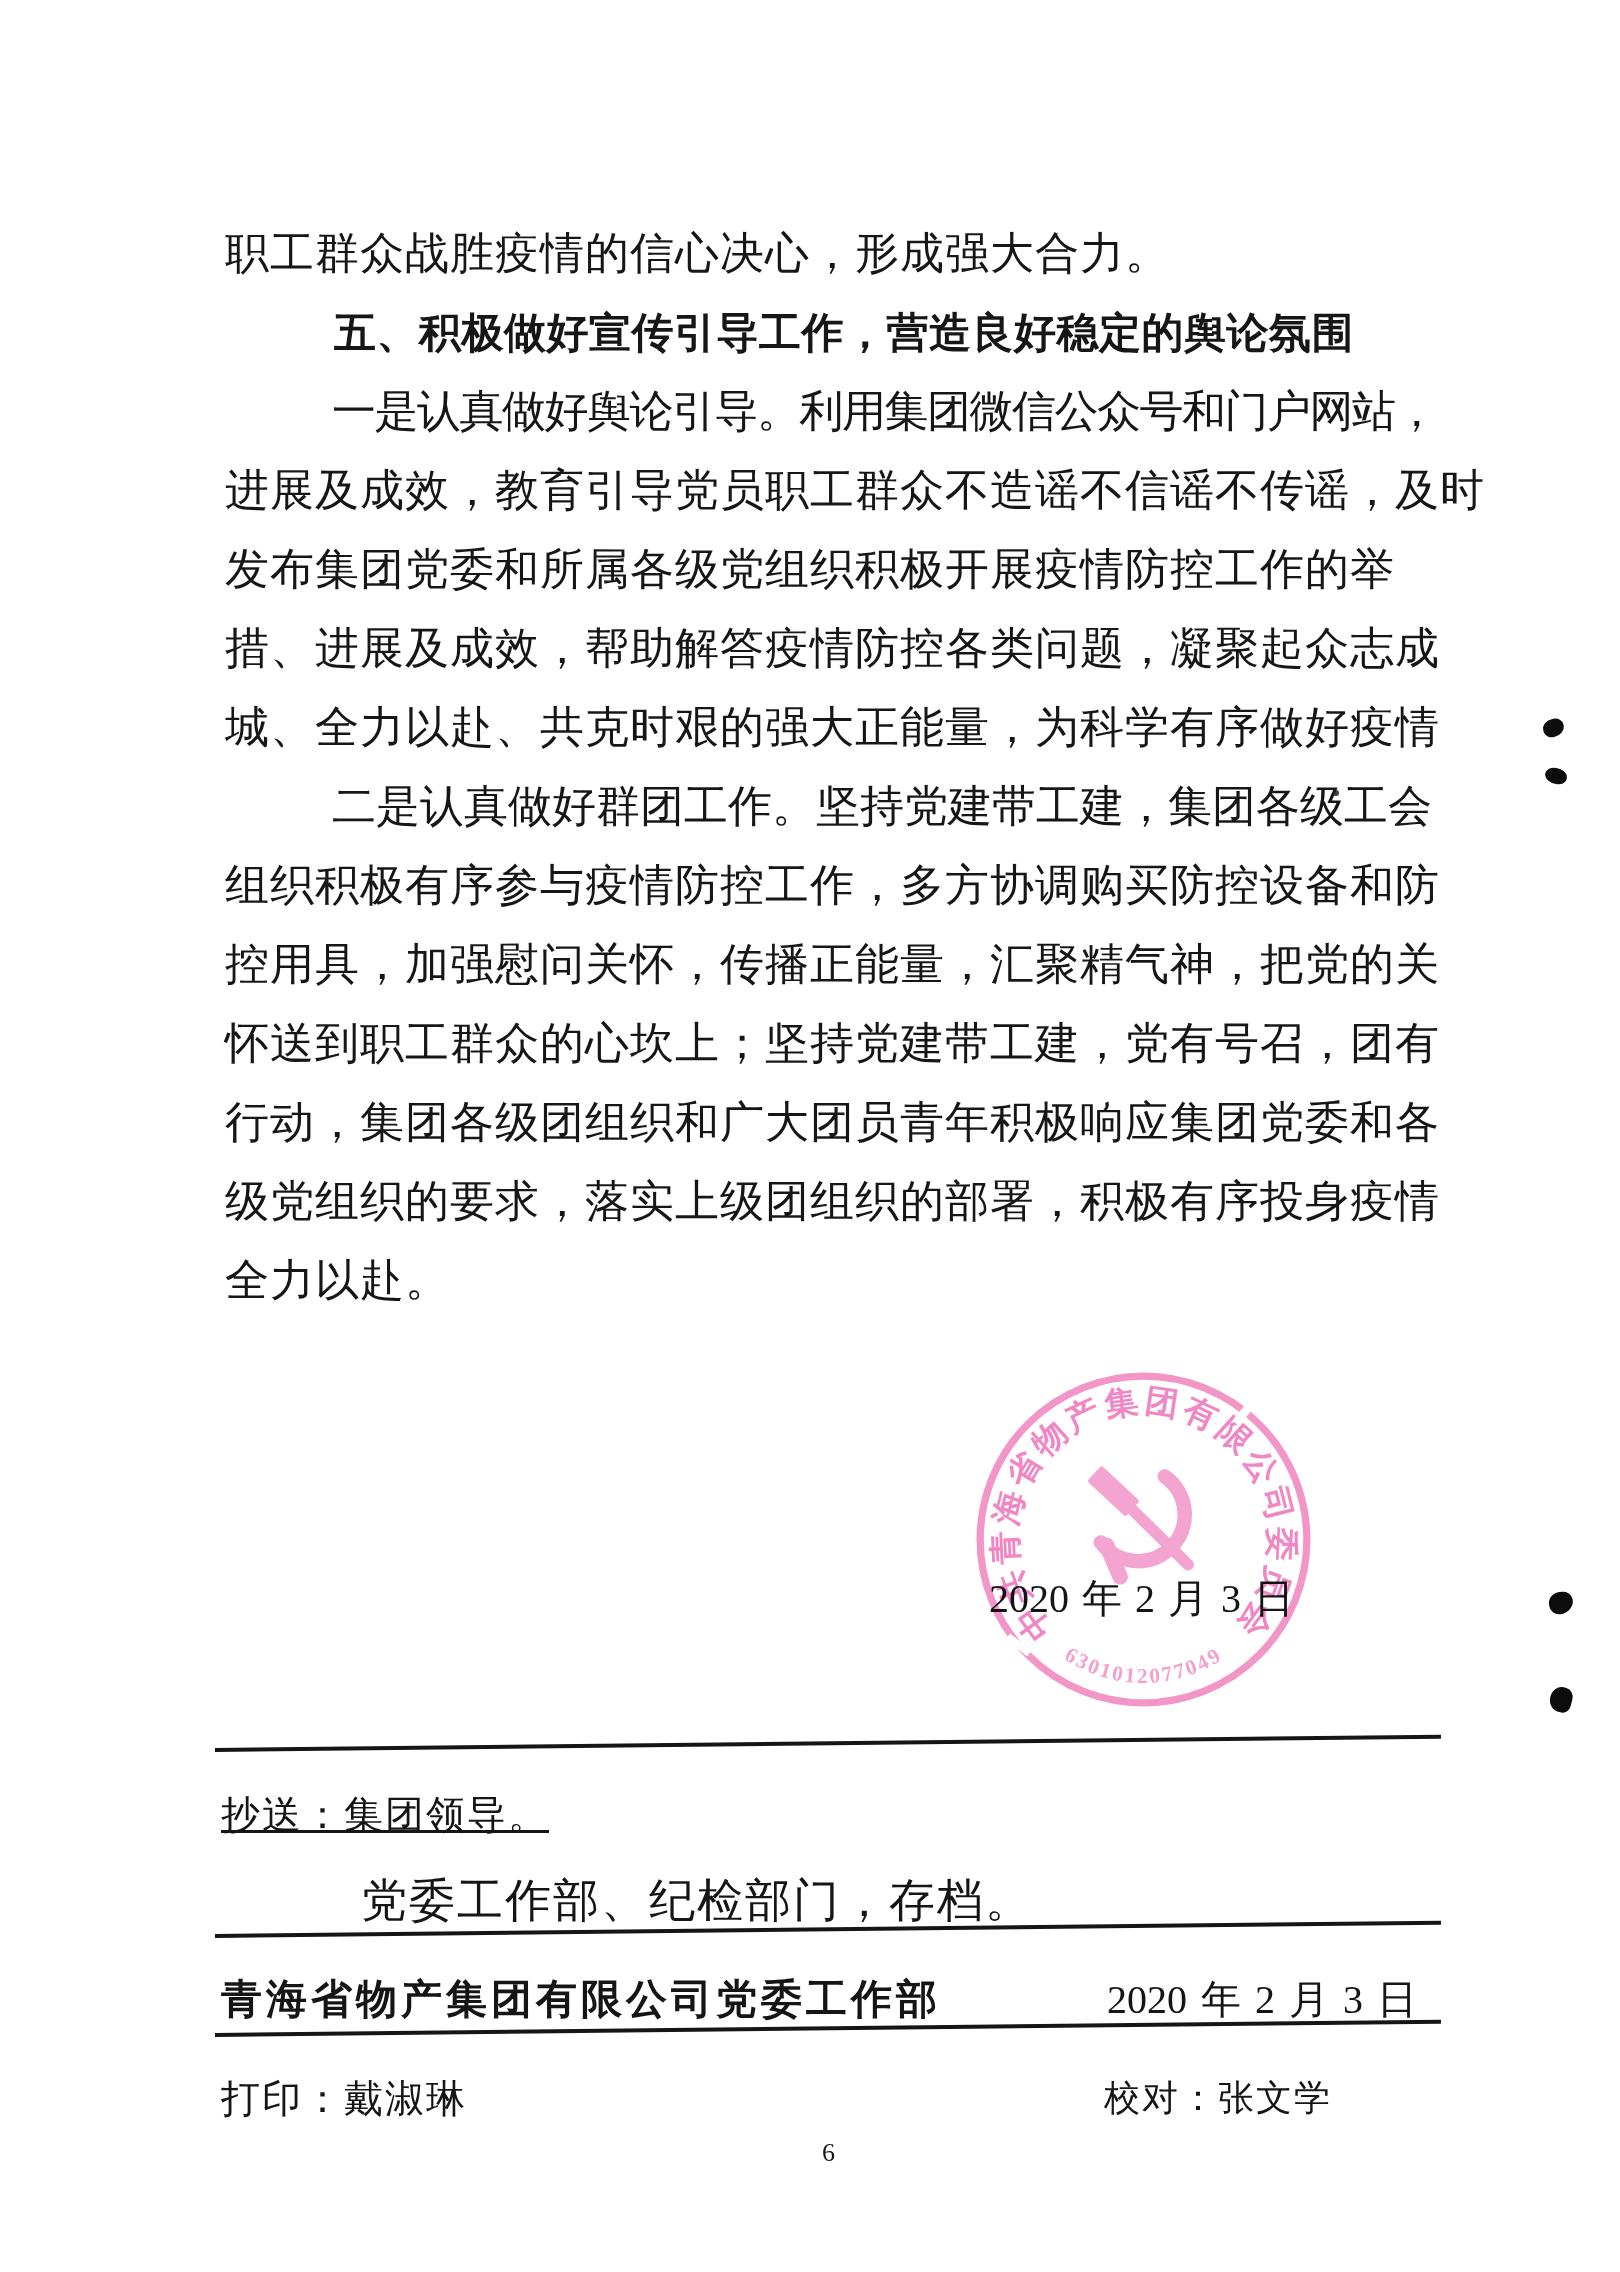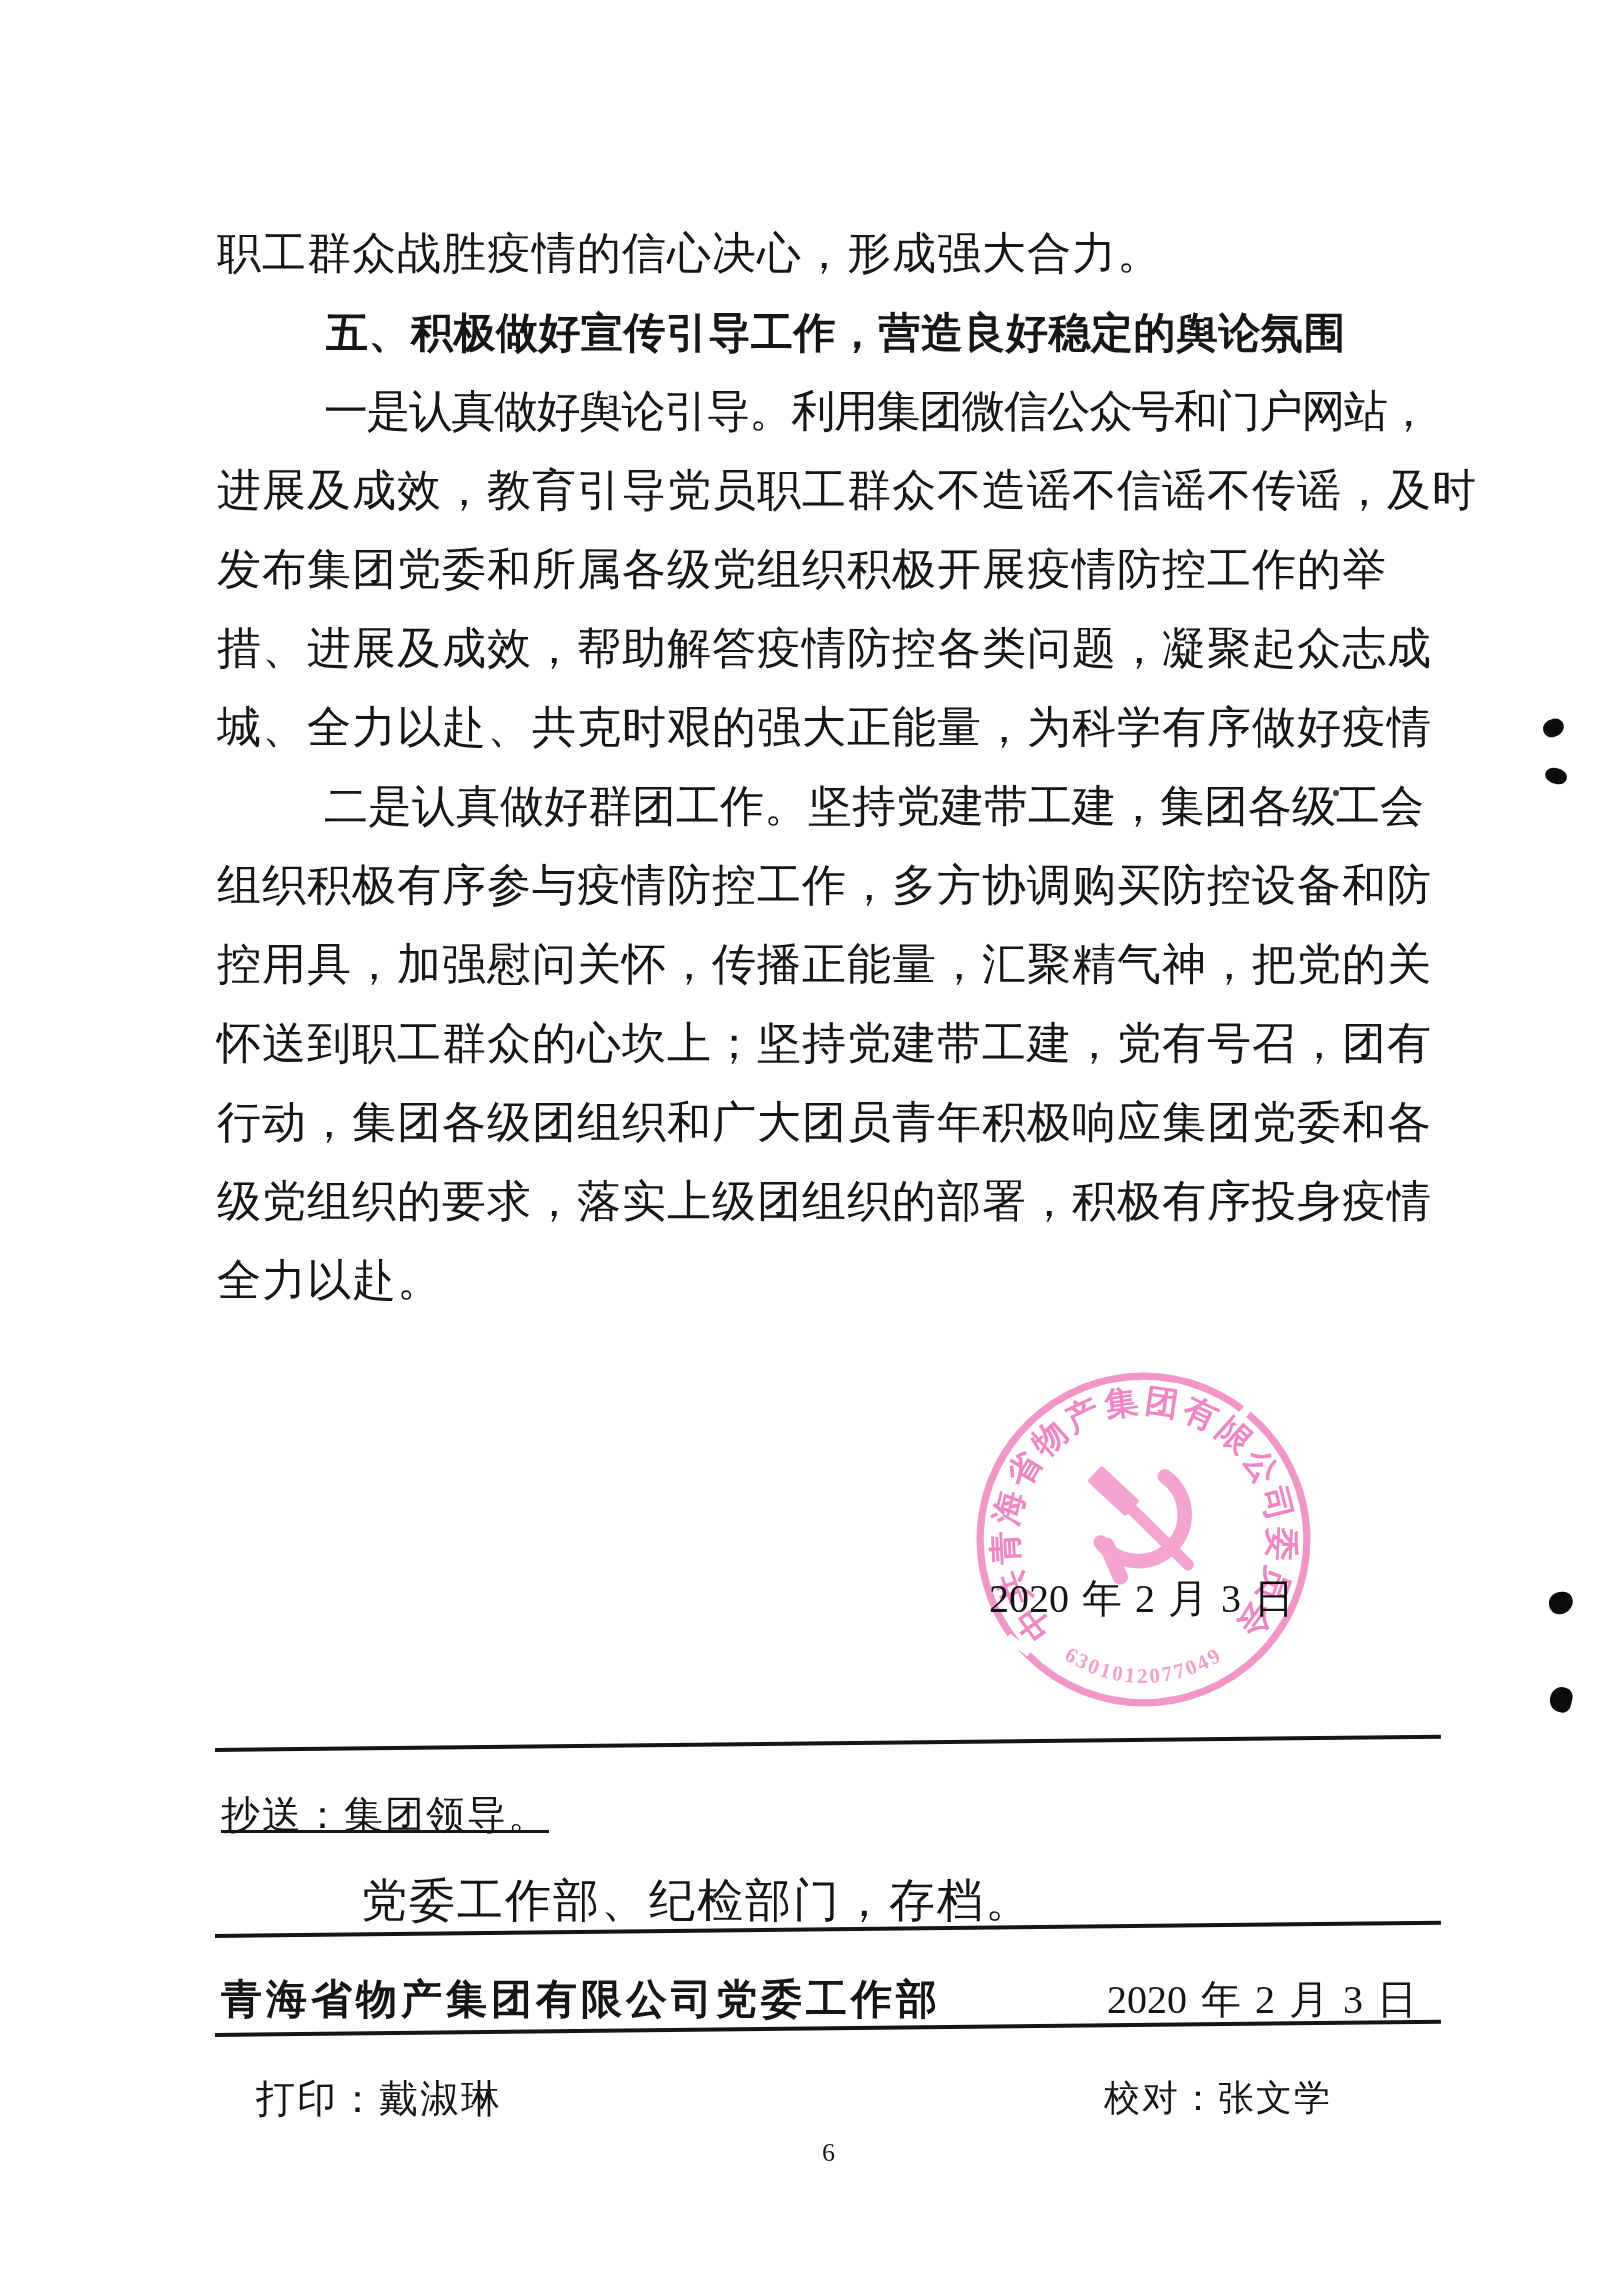--- a/index.html
+++ b/index.html
@@ -4,21 +4,21 @@
 <title>Scanned official document page</title>
 <style>
   html,body{margin:0;padding:0;background:#ffffff;}
   body{width:1621px;height:2273px;position:relative;overflow:hidden;
        font-family:"Liberation Serif","DejaVu Serif",serif;color:#151515;}
   .page{position:absolute;inset:0;background:#ffffff;}
 
   
   .doc-body{position:absolute;left:217px;top:214px;width:1233px;}
   .line{height:79px;line-height:79px;font-size:44px;letter-spacing:1px;
-        white-space:nowrap;color:#161616;}
+        white-space:nowrap;color:#161616;margin-left:8px;}
   .line.heading{font-family:"Liberation Sans","DejaVu Sans",sans-serif;
         font-weight:700;font-size:42px;letter-spacing:0.5px;padding-left:109px;}
   .line.body-indent{padding-left:107px;letter-spacing:0;}
   .line.body-indent-tight{padding-left:107px;letter-spacing:-1.5px;}
 
   
   .sig-date{position:absolute;left:989px;top:1576px;height:45px;line-height:45px;
         font-size:40px;word-spacing:3px;white-space:nowrap;z-index:3;}
 
   
@@ -31,21 +31,21 @@
         transform:rotate(-0.62deg);transform-origin:left center;}
   .rule1{top:1748px;}
   .rule2{top:1934px;}
   .rule3{top:2033px;}
   .foot-row{position:absolute;height:49px;line-height:49px;white-space:nowrap;}
   .cc1{left:221px;top:1790px;font-size:39px;letter-spacing:2px;text-decoration:underline;}
   .cc2{left:361px;top:1876px;font-size:46px;letter-spacing:2px;}
   .issuer{left:221px;top:1975px;font-size:41px;letter-spacing:4px;
         font-family:"Liberation Sans","DejaVu Sans",sans-serif;font-weight:700;}
   .issue-date{left:1107px;top:1975px;font-size:40px;word-spacing:4px;}
-  .printed{left:221px;top:2074px;font-size:39px;letter-spacing:2px;margin-left:35px;}
+  .printed{left:221px;top:2074px;font-size:39px;letter-spacing:2px;}
   .proofread{left:1104px;top:2074px;font-size:36px;letter-spacing:2px;}
   .pageno{position:absolute;left:779px;top:2135px;width:99px;height:35px;
         line-height:35px;text-align:center;font-size:26px;}
 
   
   .speck{position:absolute;background:#0c0c0c;}
   .speck.s1{left:1543px;top:719px;width:21px;height:18px;border-radius:52% 44% 58% 46%;transform:rotate(-12deg);}
   .speck.s2{left:1545px;top:768px;width:22px;height:16px;border-radius:46% 56% 42% 58%;transform:rotate(8deg);}
   .speck.s3{left:1549px;top:1592px;width:24px;height:22px;border-radius:50% 42% 60% 44%;transform:rotate(-6deg);}
   .speck.s4{left:1550px;top:1687px;width:22px;height:25px;border-radius:58% 46% 40% 60%;transform:rotate(14deg);}

